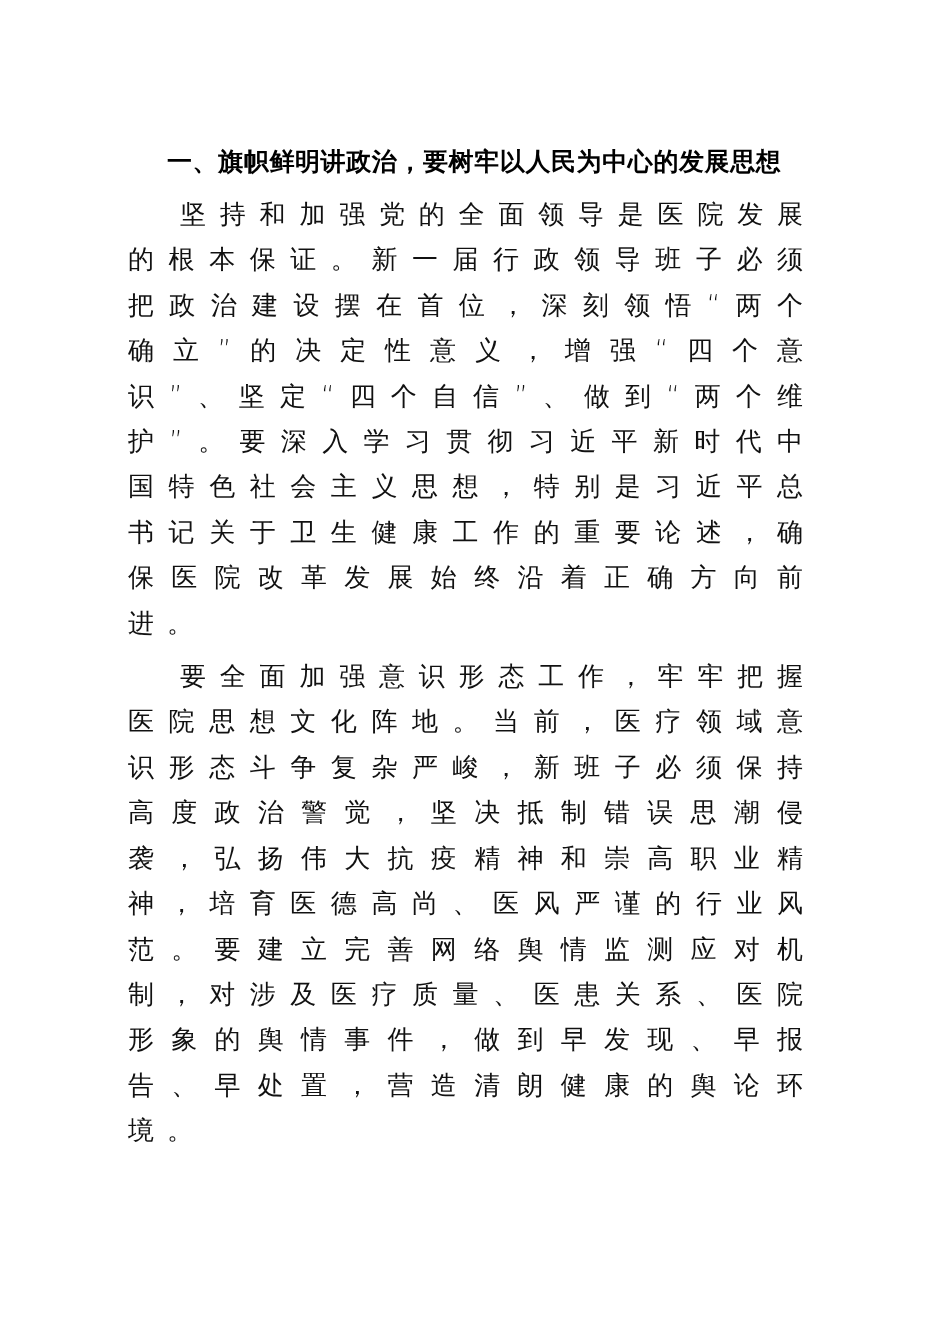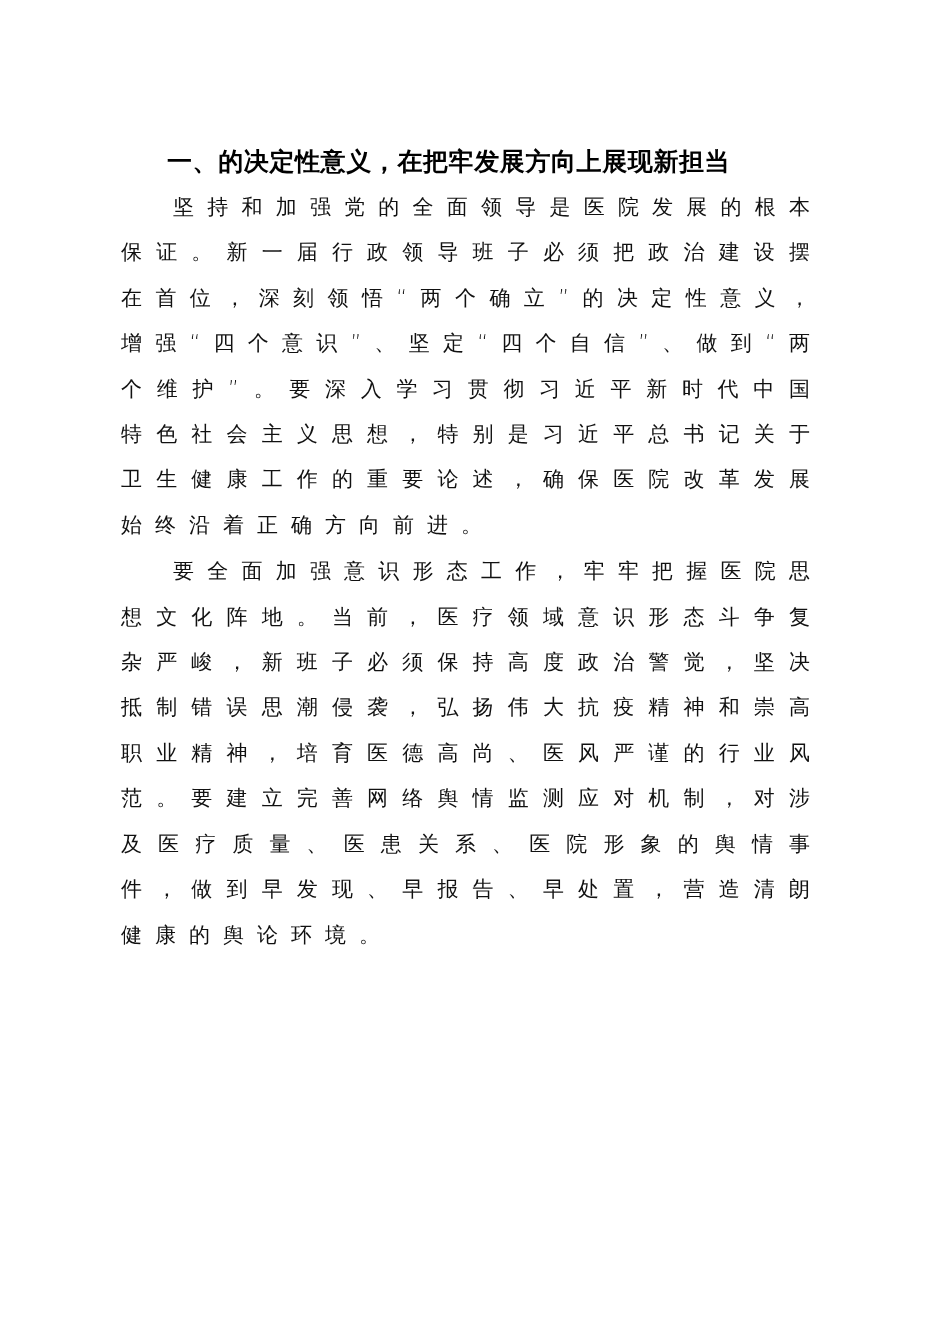--- a/index.html
+++ b/index.html
@@ -25,31 +25,31 @@
       font-size: 25px;
       font-weight: bold;
       line-height: 45px;
       height: 45px;
       padding-left: 47px;
       letter-spacing: 0.6px;
       white-space: nowrap;
       color: #000;
     }
     .para {
-      font-size: 21px;
+      font-size: 26px;
       line-height: 45.4px;
       letter-spacing: 13px;
       text-align: justify;
       text-indent: 52px;
-      margin: 1px;
+      margin: 8px;
       word-break: break-all;
       font-weight: 300;
     }
   </style>
 </head>
 <body>
 
 <div class="page">
-  <div class="heading">一、的决定性意义，在把牢发展方向上展现新担当</div>
+  <div class="heading">一、旗帜鲜明讲政治，要树牢以人民为中心的发展思想</div>
   <p class="para">坚持和加强党的全面领导是医院发展的根本保证。新一届行政领导班子必须把政治建设摆在首位，深刻领悟“两个确立”的决定性意义，增强“四个意识”、坚定“四个自信”、做到“两个维护”。要深入学习贯彻习近平新时代中国特色社会主义思想，特别是习近平总书记关于卫生健康工作的重要论述，确保医院改革发展始终沿着正确方向前进。</p>
   <p class="para">要全面加强意识形态工作，牢牢把握医院思想文化阵地。当前，医疗领域意识形态斗争复杂严峻，新班子必须保持高度政治警觉，坚决抵制错误思潮侵袭，弘扬伟大抗疫精神和崇高职业精神，培育医德高尚、医风严谨的行业风范。要建立完善网络舆情监测应对机制，对涉及医疗质量、医患关系、医院形象的舆情事件，做到早发现、早报告、早处置，营造清朗健康的舆论环境。</p>
 
 </div>
 
 </body></html>

